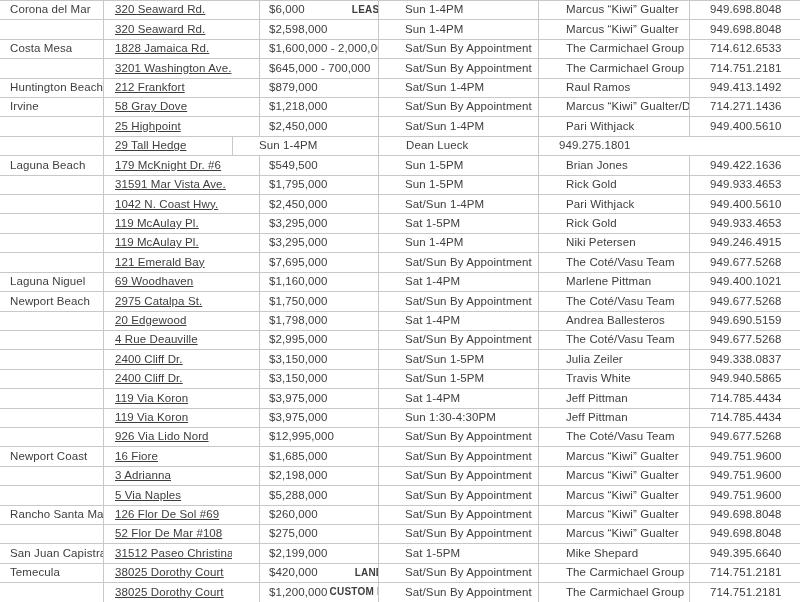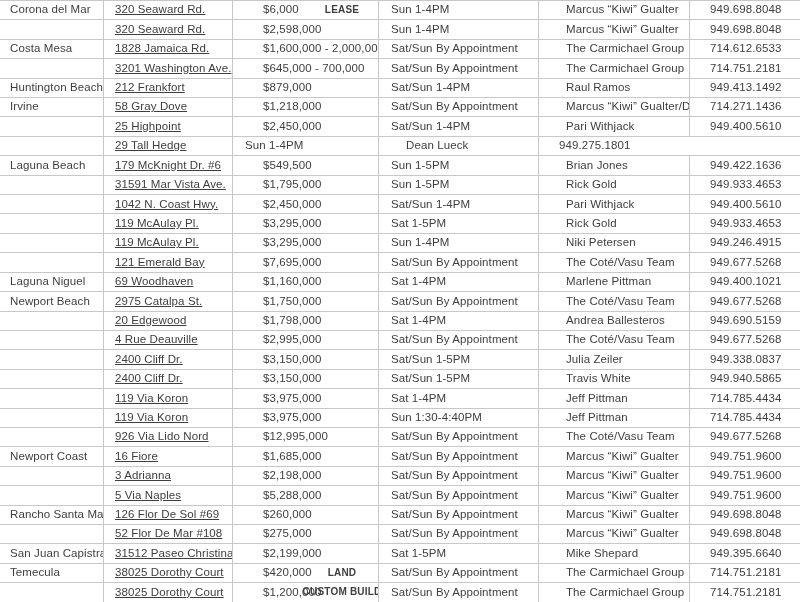--- a/index.html
+++ b/index.html
@@ -32,22 +32,22 @@
     display: flex;
     align-items: center;
     height: 100%;
     box-sizing: border-box;
     white-space: nowrap;
     overflow: hidden;
     letter-spacing: 0.1px;
   }
   .cell-city    { padding-left: 10px; }
   .cell-address { padding-left: 11px; border-left: 1px solid var(--border, #c8c8c8); text-decoration: underline; }
-  .cell-price   { padding-left: 30px; border-left: 1px solid var(--border, #c8c8c8); position: relative; }
-  .cell-open    { padding-left: 12px; border-left: 1px solid var(--border, #c8c8c8); }
+  .cell-price   { padding-left: 9px; border-left: 1px solid var(--border, #c8c8c8); position: relative; margin-left: 27px; }
+  .cell-open    { padding-left: 26px; border-left: 1px solid var(--border, #c8c8c8); }
   .cell-agent   { padding-left: 27px; border-left: 1px solid var(--border, #c8c8c8); }
   .cell-phone   { padding-left: 20px; border-left: 1px solid var(--border, #c8c8c8); align-items: center; }
   .type-label {
     position: absolute;
     left: 72px;
     width: 74px;
     top: 0;
     height: 100%;
     display: flex;
     align-items: center;
@@ -503,21 +503,21 @@
         <span></span>
       </div>
       <div class="cell cell-address">
         <span>119 Via Koron</span>
       </div>
       <div class="cell cell-price">
         <span>$3,975,000</span>
         <span class="type-label"></span>
       </div>
       <div class="cell cell-open">
-        <span>Sun 1:30-4:40PM</span>
+        <span>Sun 1:30-4:30PM</span>
       </div>
       <div class="cell cell-agent">
         <span>Jeff Pittman</span>
       </div>
       <div class="cell cell-phone">
         <span>714.785.4434</span>
       </div>
     </div>
     <div class="row">
       <div class="cell cell-city">

